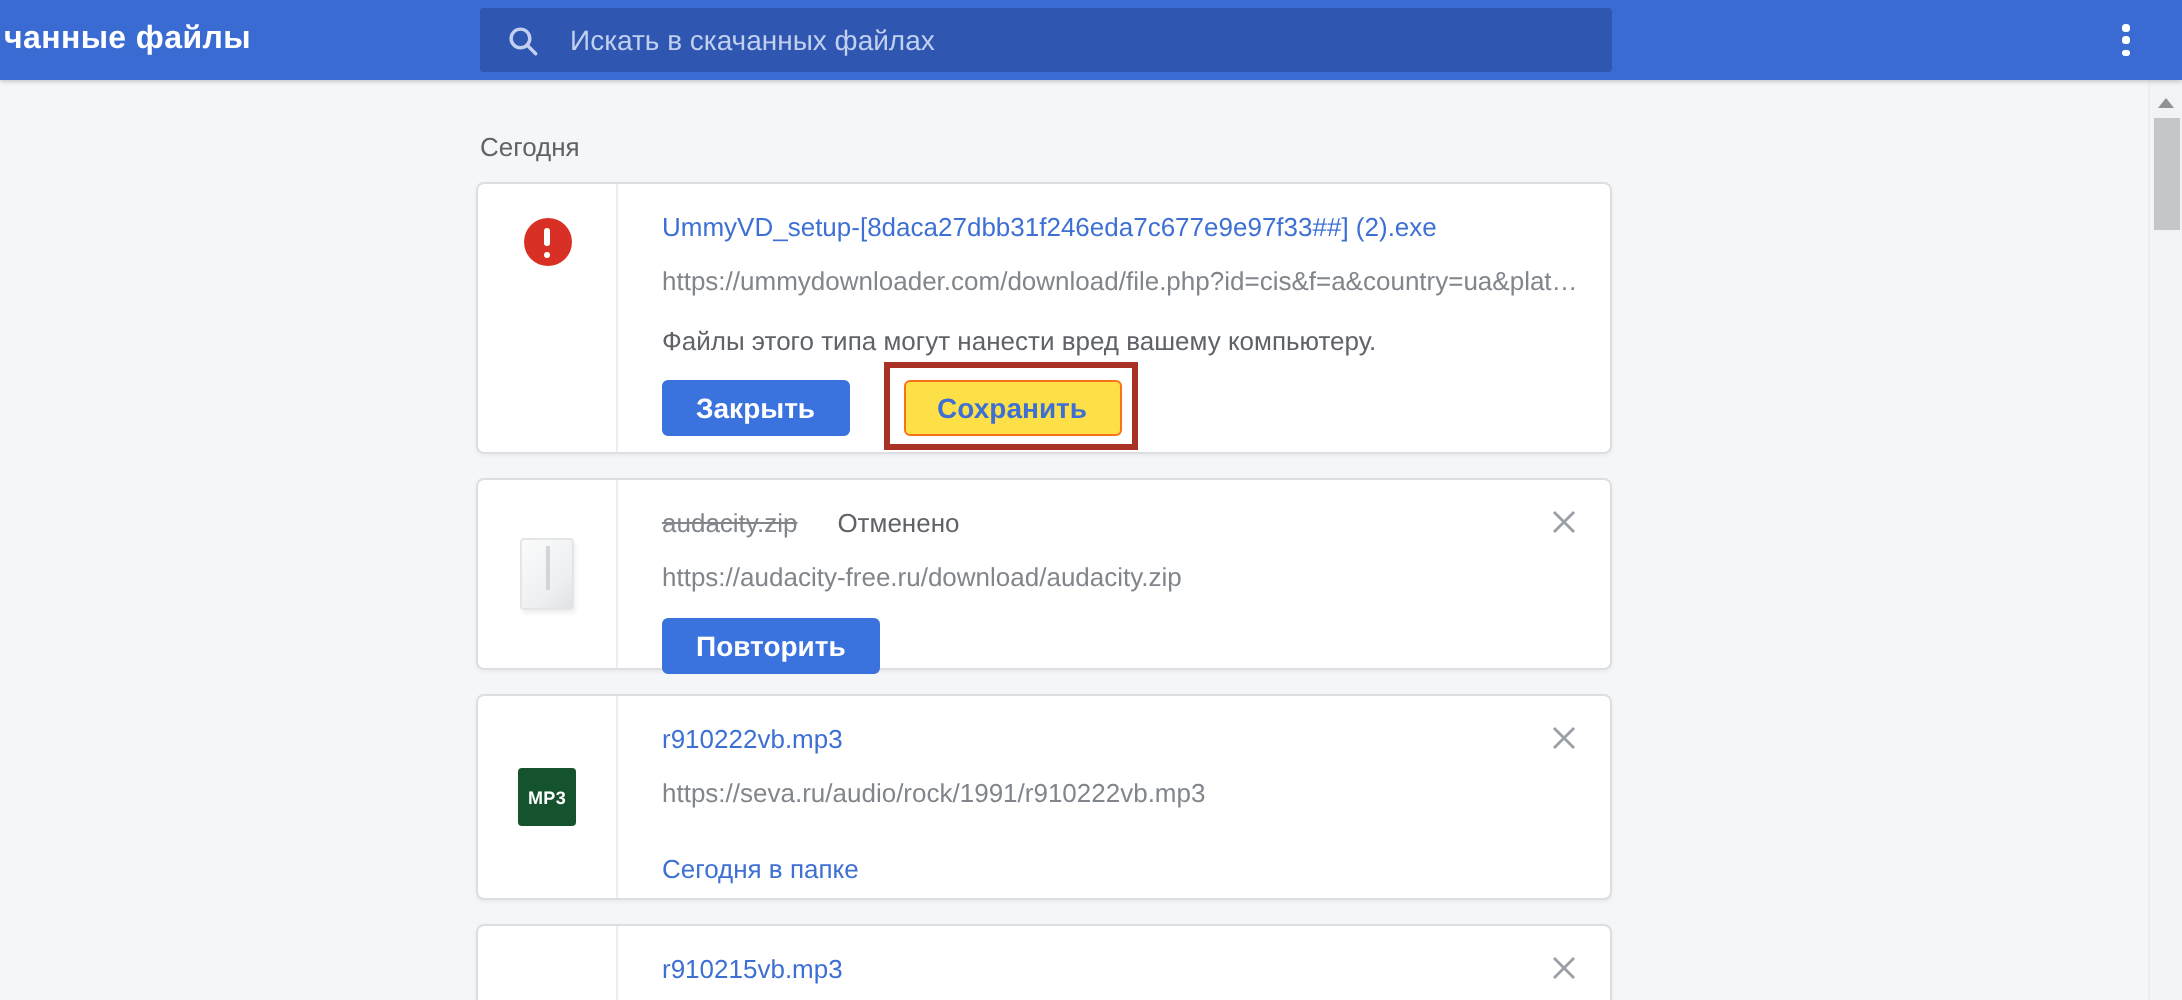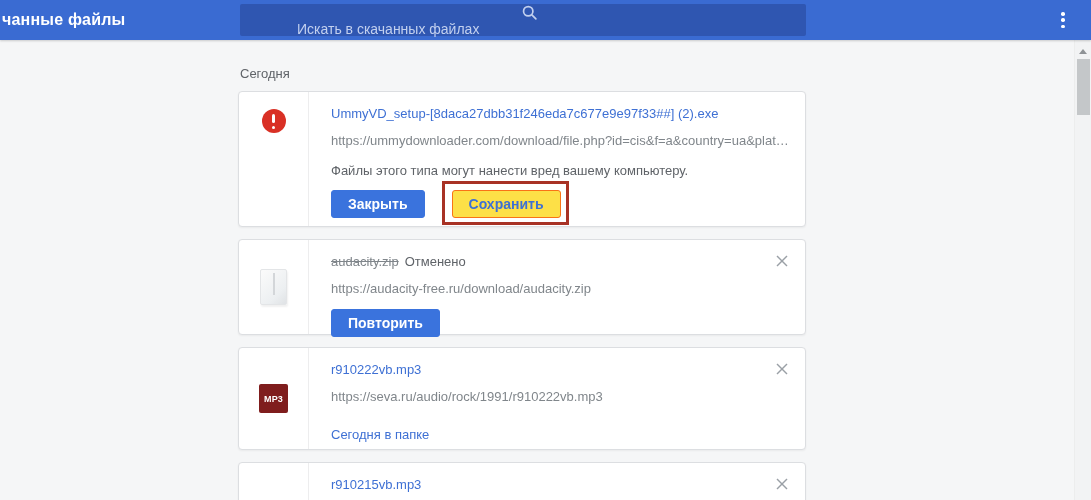--- a/index.html
+++ b/index.html
@@ -18,21 +18,21 @@
     box-shadow:0 1px 2px rgba(0,0,0,.18);
   }
   .topbar-title {
     position:absolute; left:2px; top:0; height:53px; line-height:40px;
     color:#ffffff; font-size:16px; font-weight:600; letter-spacing:.2px;
     white-space:nowrap;
   }
   .searchbox {
     position:absolute; left:240px; top:4px; width:566px; height:32px;
     background:#2f56b1; border-radius:2px;
-    display:flex; align-items:center; padding-left:13px;flex-direction:column;
+    display:flex; align-items:center; padding-left:13px;
   }
   .search-icon { width:17px; height:17px; flex:none; }
   .searchbox input {
     background:transparent; border:none; outline:none;
     color:#ffffff; font-size:14px; margin-left:15px; width:480px;
     font-family:"Liberation Sans", sans-serif;
   }
   .searchbox input::placeholder { color:#c2d0ef; opacity:1; }
   .kebab {
     position:absolute; right:23px; top:11px; width:10px; height:18px;
@@ -70,21 +70,21 @@
   .icon-cell {
     width:70px; flex:none; border-right:1px solid #ededee;
     display:flex; justify-content:center; align-items:center;
   }
   .icon-cell.top { align-items:flex-start; padding-top:17px; }
 
   .content { flex:1; padding:14px 16px 12px 22px; position:relative; min-width:0; }
   .title-row { display:flex; align-items:flex-start; line-height:16px; }
   .file-link { color:#3e70d4; text-decoration:none; font-size:13px; cursor:pointer; white-space:nowrap; }
   .file-strike { color:#80868b; text-decoration:line-through; font-size:13px; white-space:nowrap; }
-  .status-text { color:#5f6368; margin-left:6px; font-size:13px; }
+  .status-text { color:#5f6368; margin-left:20px; font-size:13px; }
   .url { color:#80868b; font-size:13px; margin-top:11px; line-height:15px; white-space:nowrap;
          overflow:hidden; text-overflow:ellipsis; }
   .warn-text { color:#5f6368; font-size:13px; margin-top:15px; line-height:15px; }
 
   .close-btn {
     margin-left:auto; flex:none; width:14px; height:14px; cursor:pointer;
     display:flex; align-items:center; justify-content:center;
   }
 
   .btn-row { margin-top:12px; display:flex; align-items:center; }
@@ -115,21 +115,21 @@
   }
   .zip-icon {
     width:27px; height:36px; border-radius:2px; position:relative;
     background:linear-gradient(135deg,#fbfbfb 0%,#eceff1 70%,#dfe2e5 100%);
     border:1px solid #e3e5e7; box-shadow:1px 2px 2px rgba(0,0,0,.06);
   }
   .zip-icon .zipper {
     position:absolute; left:12px; top:3px; width:2px; height:22px; background:#d3d6d9;
   }
   .mp3-icon {
-    width:29px; height:29px; border-radius:2px; background:#7f1d1d;
+    width:29px; height:29px; border-radius:2px; background:#14532d;
     display:flex; align-items:center; justify-content:center;
     color:#ffffff; font-size:9px; font-weight:bold; letter-spacing:.2px;
   }
 </style>
 </head>
 <body>
 
 <div class="topbar">
   <div class="topbar-title">чанные файлы</div>
 

